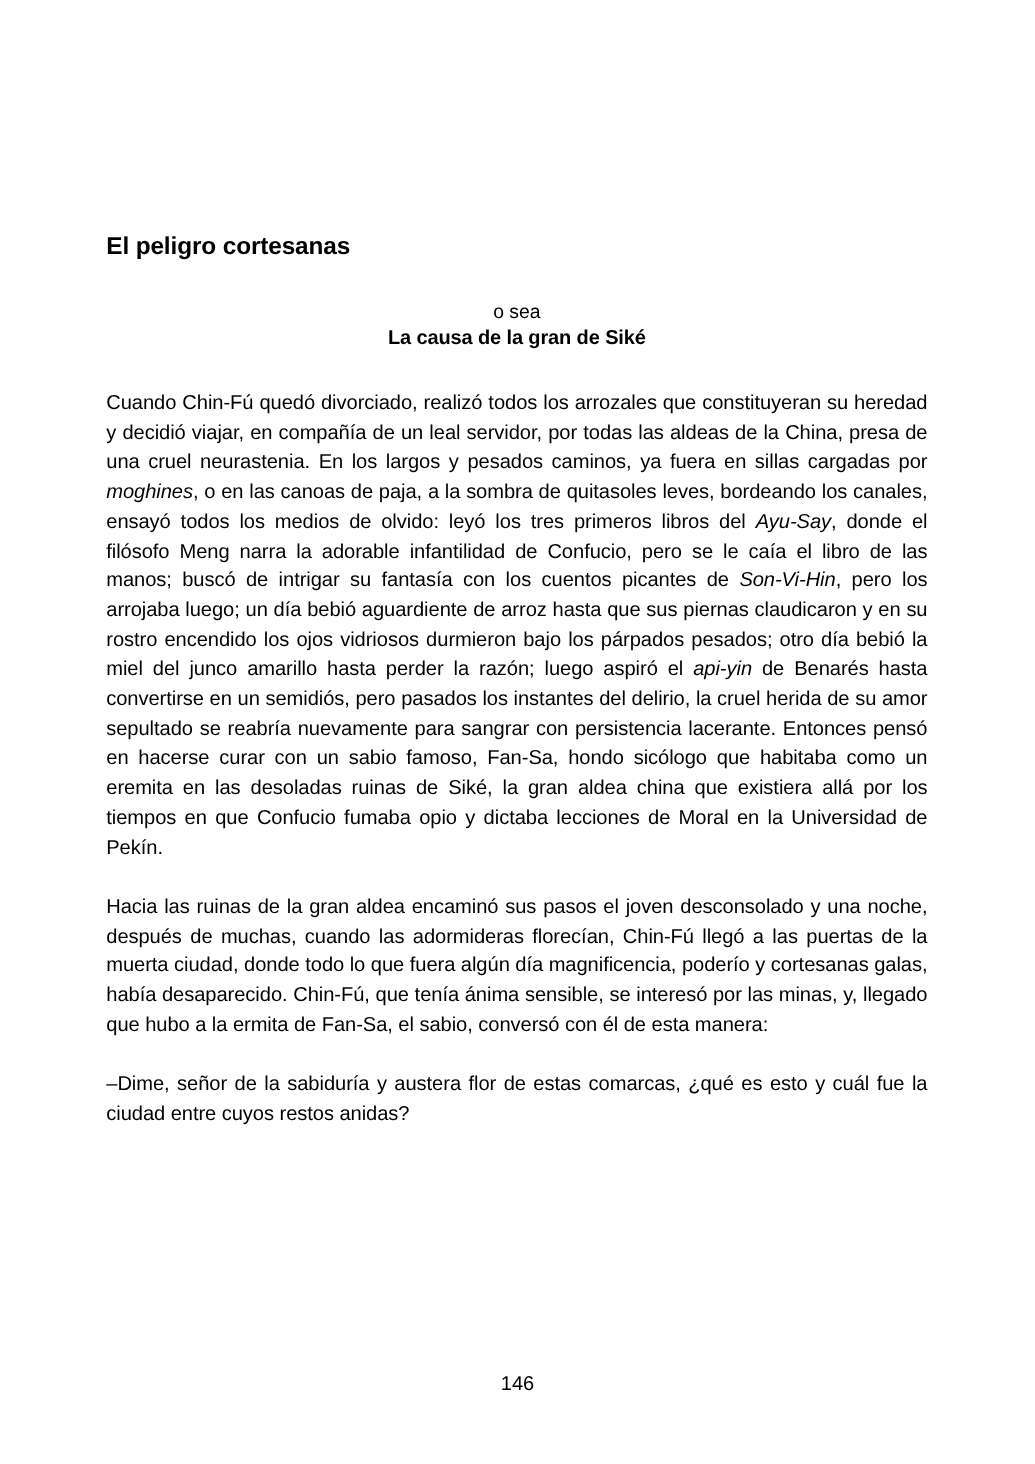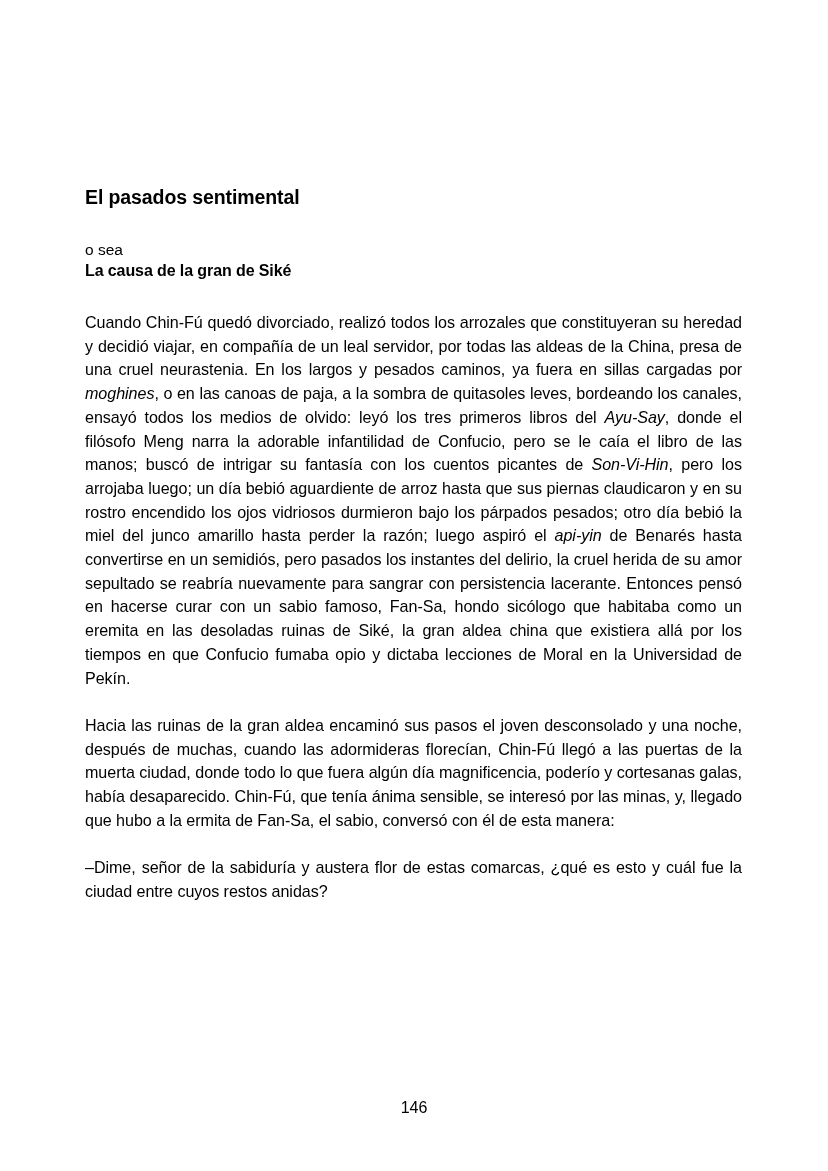--- a/index.html
+++ b/index.html
@@ -36,20 +36,21 @@
   .doc-title {
     font-size: 19.5px;
     font-weight: bold;
     line-height: 24px;
     letter-spacing: -0.1px;
     margin: 0 0 0 0;
   }
 
   .subtitle-block {
     margin-top: 30px;
+    text-align: center;
   }
 
   .subtitle-lead {
     font-size: 15.5px;
     font-weight: normal;
     line-height: 21px;
     margin: 0;
   }
 
   .subtitle-main {
@@ -92,21 +93,21 @@
     line-height: 20px;
   }
 </style>
 </head>
 <body>
 
 <div class="page">
 
   <div class="content">
 
-    <h1 class="doc-title">El pasados sentimental</h1>
+    <h1 class="doc-title">El peligro cortesanas</h1>
 
     <div class="subtitle-block">
       <p class="subtitle-lead">o sea</p>
       <p class="subtitle-main">La causa de la gran de Siké</p>
     </div>
 
     <div class="body-block">
         <p class="para">Cuando Chin-Fú quedó divorciado, realizó todos los arrozales que constituyeran su heredad y decidió viajar, en compañía de un leal servidor, por todas las aldeas de la China, presa de una cruel neurastenia. En los largos y pesados caminos, ya fuera en sillas cargadas por <i>moghines</i>, o en las canoas de paja, a la sombra de quitasoles leves, bordeando los canales, ensayó todos los medios de olvido: leyó los tres primeros libros del <i>Ayu-Say</i>, donde el filósofo Meng narra la adorable infantilidad de Confucio, pero se le caía el libro de las manos; buscó de intrigar su fantasía con los cuentos picantes de <i>Son-Vi-Hin</i>, pero los arrojaba luego; un día bebió aguardiente de arroz hasta que sus piernas claudicaron y en su rostro encendido los ojos vidriosos durmieron bajo los párpados pesados; otro día bebió la miel del junco amarillo hasta perder la razón; luego aspiró el <i>api-yin</i> de Benarés hasta convertirse en un semidiós, pero pasados los instantes del delirio, la cruel herida de su amor sepultado se reabría nuevamente para sangrar con persistencia lacerante. Entonces pensó en hacerse curar con un sabio famoso, Fan-Sa, hondo sicólogo que habitaba como un eremita en las desoladas ruinas de Siké, la gran aldea china que existiera allá por los tiempos en que Confucio fumaba opio y dictaba lecciones de Moral en la Universidad de Pekín.</p>
         <p class="para">Hacia las ruinas de la gran aldea encaminó sus pasos el joven desconsolado y una noche, después de muchas, cuando las adormideras florecían, Chin-Fú llegó a las puertas de la muerta ciudad, donde todo lo que fuera algún día magnificencia, poderío y cortesanas galas, había desaparecido. Chin-Fú, que tenía ánima sensible, se interesó por las minas, y, llegado que hubo a la ermita de Fan-Sa, el sabio, conversó con él de esta manera:</p>
         <p class="para">–Dime, señor de la sabiduría y austera flor de estas comarcas, ¿qué es esto y cuál fue la ciudad entre cuyos restos anidas?</p>

